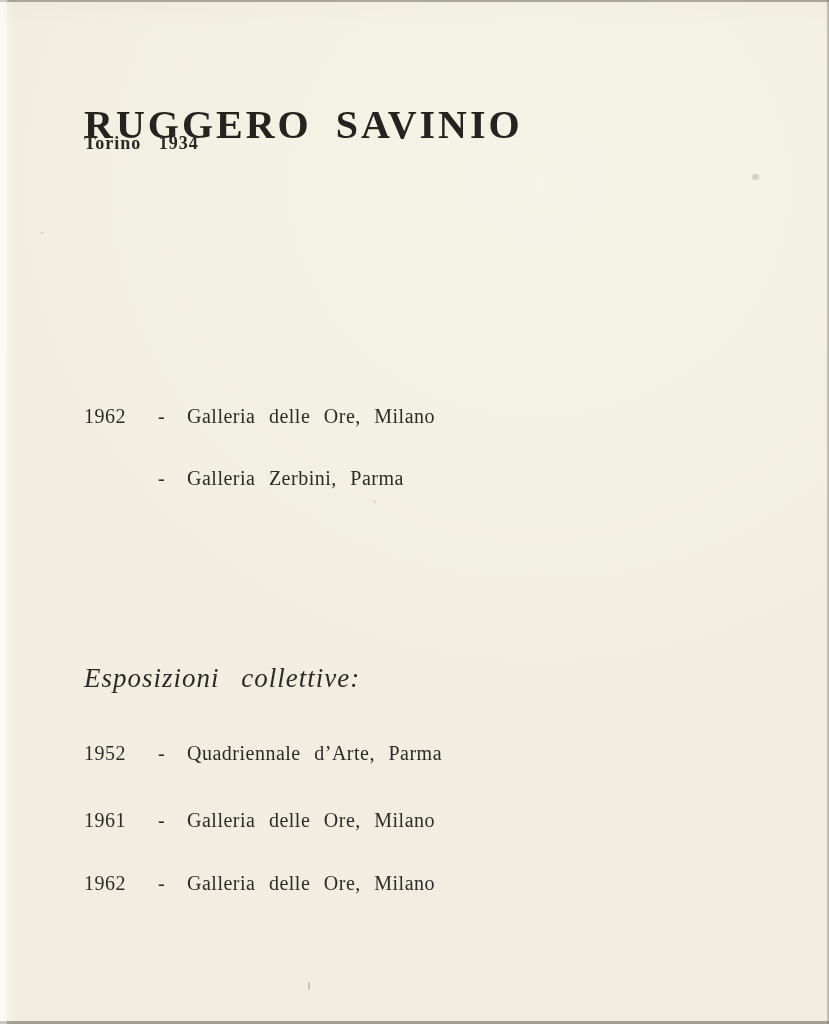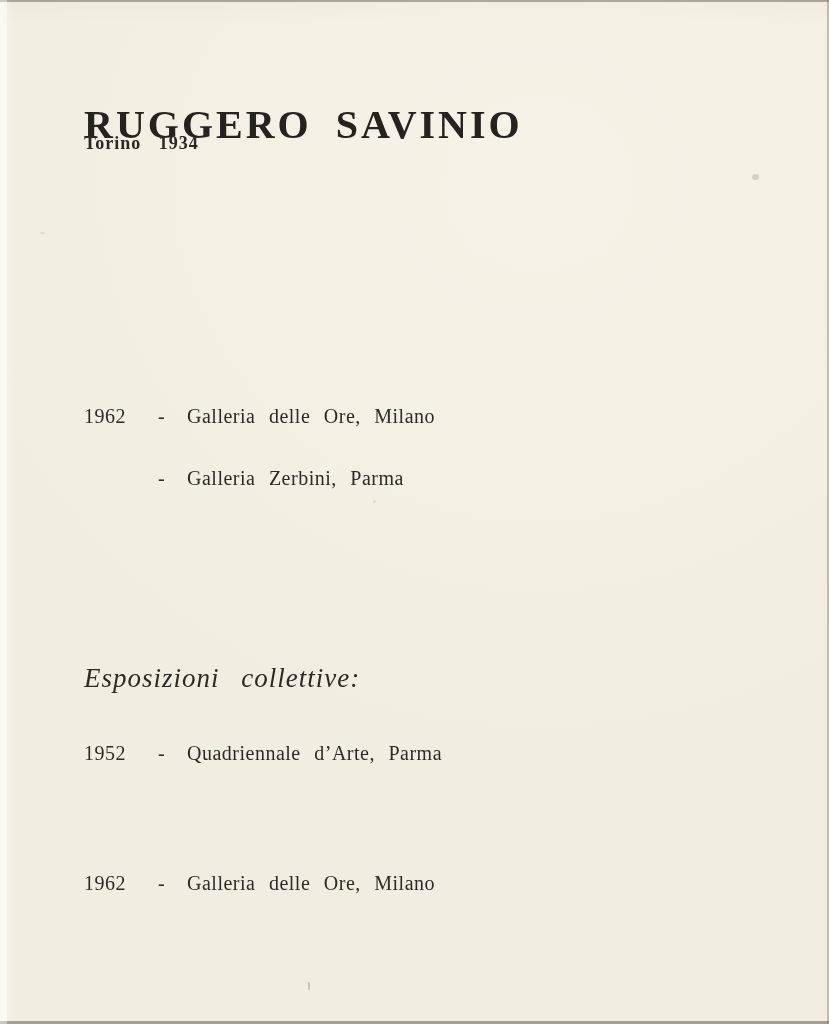--- a/index.html
+++ b/index.html
@@ -102,18 +102,21 @@
   <div class="abs section-heading heading-collettive">Esposizioni collettive:</div>
 
   <div class="abs entry entry-p2">
     <span class="year"></span><span class="dash">-</span><span class="text">Galleria Zerbini, Parma</span>
   </div>
 
   <div class="abs entry entry-c1">
     <span class="year">1952</span><span class="dash">-</span><span class="text">Quadriennale d’Arte, Parma</span>
   </div>
 
+  <div class="abs entry entry-c2">
+    <span class="year">1961</span><span class="dash">-</span><span class="text">Galleria delle Ore, Milano</span>
+  </div>
 
   <div class="abs entry entry-c3">
     <span class="year">1962</span><span class="dash">-</span><span class="text">Galleria delle Ore, Milano</span>
   </div>
 
 </div>
 
 </body></html>

